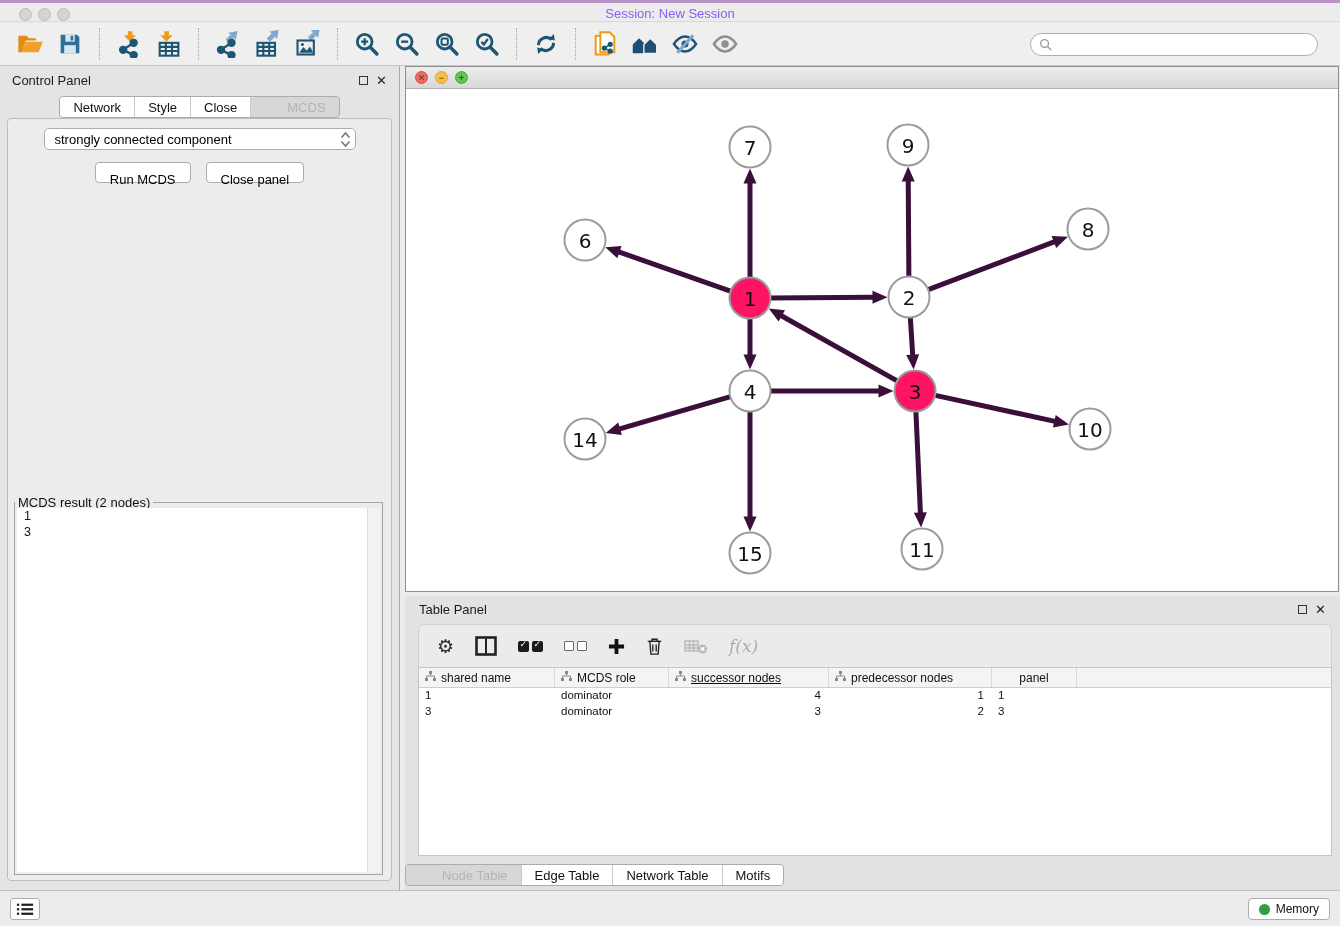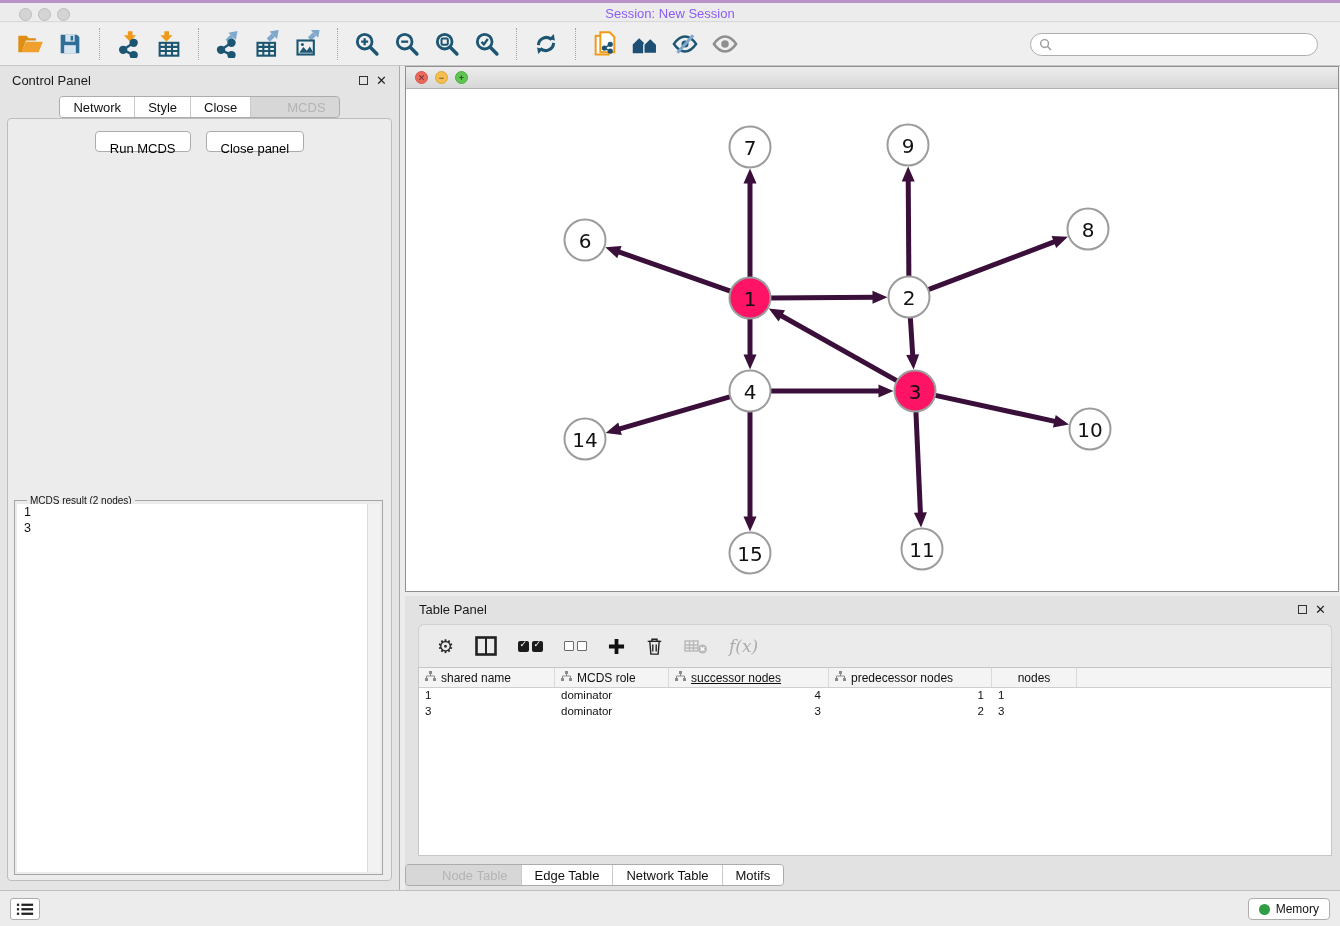--- a/index.html
+++ b/index.html
@@ -47,21 +47,21 @@
   .opt-label { margin-top:18px; text-align:center; font-size:13px; color:#111; }
   .dropdown { margin:9px auto 0; width:312px; height:22px; background:#fff;
     border:1px solid #ADADAD; border-radius:5px; display:flex; align-items:center;
     padding:0 4px 0 10px; font-size:13px; }
   .dropdown .stepper { margin-left:auto; display:flex; align-items:center; }
   .btn-row { margin-top:12px; display:flex; justify-content:center; gap:15px; }
   .pbtn { height:21px; padding:9px 14px; background:#fff; border:1px solid #ACACAC;
     border-radius:4px; font-size:13px; font-family:inherit; }
   .result-box { position:absolute; left:6px; right:8px; top:376px; bottom:5px;
     border:1px solid #A5A5A5; }
-  .result-box legend { font-size:10px; padding:0 3px; margin-left:12px; color:#111; }
+  .result-box legend { font-size:13px; padding:0 3px; margin-left:0; color:#111; }
   .result-list { position:absolute; left:2px; right:2px; top:-2px; bottom:2px;
     background:#fff; overflow:hidden; }
   .result-scroll { position:absolute; right:2px; top:-2px; bottom:2px; width:13px;
     background:#F2F2F2; border-left:1px solid #DCDCDC; }
   .result-item { font-size:12.5px; padding:1px 0 1px 7px; color:#111; }
 
   
   .network-window { position:absolute; left:405px; top:66px; width:934px; height:526px;
     border:1px solid #8F8F8F; background:#fff; }
   .nw-titlebar { height:22px; background:linear-gradient(#EDEDED,#D7D7D7);
@@ -294,20 +294,28 @@
   </div>
   <div class="cp-tabs">
       <div class="tabgroup">
         <div class="tab">Network</div>
         <div class="tab">Style</div>
         <div class="tab">Close</div>
         <div class="tab active">MCDS</div>
       </div>
     </div>
   <div class="cp-pane">
+    <div class="dropdown">
+      <span>strongly connected component</span>
+      <span class="stepper">
+        <svg width="11" height="15" viewBox="0 0 11 15">
+            <path d="M1.5 5.5L5.5 1l4 4.5M1.5 9.5l4 4.5 4-4.5" stroke="#7C7C7C" stroke-width="1.7" fill="none"></path>
+          </svg>
+      </span>
+    </div>
     <div class="btn-row">
       <button class="pbtn">Run MCDS</button>
       <button class="pbtn">Close panel</button>
     </div>
     <fieldset class="result-box">
       <legend>MCDS result (2 nodes)</legend>
       <div class="result-list">
           <div class="result-item">1</div>
           <div class="result-item">3</div>
         </div>
@@ -520,21 +528,21 @@
         <div class="th" style="width: 163px;">
           <span><svg width="11" height="11" viewBox="0 0 11 11">
               <rect x="4" y="0" width="3" height="3" fill="#8A8A8A"></rect>
               <rect x="0" y="7" width="3" height="3" fill="#8A8A8A"></rect>
               <rect x="8" y="7" width="3" height="3" fill="#8A8A8A"></rect>
               <path d="M5.5 3v2M1.5 7V5h8v2" stroke="#8A8A8A" fill="none"></path>
             </svg></span>
           <span>predecessor nodes</span>
         </div>
         <div class="th center" style="width: 85px;">
-          <span>nodes</span>
+          <span>panel</span>
         </div>
       </div>
     <div>
         <div class="tr">
           <div class="td left" style="width: 136px;">1</div>
           <div class="td left" style="width: 114px;">dominator</div>
           <div class="td right" style="width: 160px;">4</div>
           <div class="td right" style="width: 163px;">1</div>
           <div class="td left" style="width: 85px;">1</div>
         </div>

